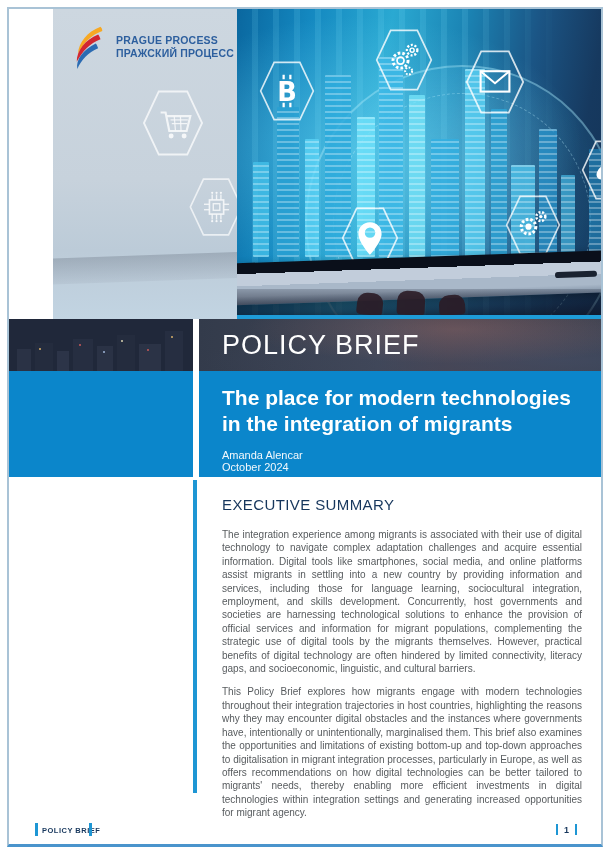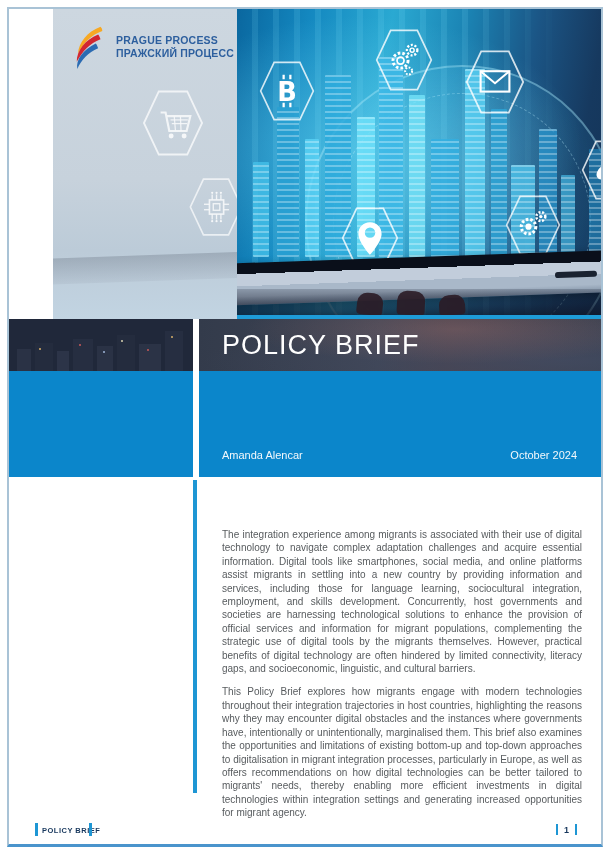--- a/index.html
+++ b/index.html
@@ -59,22 +59,22 @@
     background:
       radial-gradient(ellipse at 64% 20%, rgba(158,112,110,.38), transparent 58%),
       radial-gradient(ellipse at 90% 80%, rgba(70,80,105,.55), transparent 70%),
       linear-gradient(95deg,#333b4b 0%, #3e4454 45%, #46414d 62%, #394050 100%);
     display:flex; align-items:center; }
   .kicker { color:#fefefe; font-size:27px; font-weight:400; letter-spacing:1px; padding-left:23px; }
   .band-blue { top:362px; height:106px; }
   .band-blue .b-left { width:184px; flex:none; background:#0b86cb; }
   .band-blue .b-right { flex:1; background:#0b86cb; position:relative; }
   .doc-title { position:absolute; left:23px; top:14px; color:#ffffff; font-size:21px; font-weight:700; line-height:26px; }
-  .byline { position:absolute; left:23px; right:24px; top:78px; display:flex; justify-content:space-between;
-    color:#f2f8fc; font-size:11px; }
+  .byline { position:absolute; left:23px; right:24px; top:78px; display:flex; justify-content:flex-start;
+    color:#f2f8fc; font-size:11px;flex-direction:column; }
   
   .vrule { position:absolute; left:184px; top:471px; width:4px; height:313px; background:#1e96d4; }
   .summary-heading { position:absolute; left:213px; top:487px; color:#16365c; font-size:15px; font-weight:500; letter-spacing:.4px; }
   .summary-body { position:absolute; left:213px; top:519px; width:360px; color:#575b5e; font-size:10px; line-height:13.4px; text-align:justify; }
   .summary-body p + p { margin-top:10px; }
   
   .footer { position:absolute; left:0; top:812px; width:592px; height:18px; }
   .fbar { position:absolute; top:2px; width:3px; height:13px; background:#1e96d4; }
   .f-label { position:absolute; left:33px; top:5px; color:#16365c; font-size:7.5px; font-weight:bold; letter-spacing:.5px; }
   .f-title { position:absolute; left:88px; top:4px; color:#1e96d4; font-size:8.5px; font-weight:500; }
@@ -250,28 +250,33 @@
     <div class="band-gutter"></div>
     <div class="b-right">
       <div class="kicker">POLICY BRIEF</div>
     </div>
   </div>
 
   <div class="band band-blue">
     <div class="b-left"></div>
     <div class="band-gutter"></div>
     <div class="b-right">
+      <div class="doc-title">
+        <div>The place for modern technologies</div>
+        <div>in the integration of migrants</div>
+      </div>
       <div class="byline">
         <span>Amanda Alencar</span>
         <span>October 2024</span>
       </div>
     </div>
   </div>
 
   <div class="vrule"></div>
+  <div class="summary-heading">EXECUTIVE SUMMARY</div>
   <div class="summary-body">
     <p>The integration experience among migrants is associated with their use of digital technology to navigate complex adaptation challenges and acquire essential information. Digital tools like smartphones, social media, and online platforms assist migrants in settling into a new country by providing information and services, including those for language learning, sociocultural integration, employment, and skills development. Concurrently, host governments and societies are harnessing technological solutions to enhance the provision of official services and information for migrant populations, complementing the strategic use of digital tools by the migrants themselves. However, practical benefits of digital technology are often hindered by limited connectivity, literacy gaps, and socioeconomic, linguistic, and cultural barriers.</p>
     <p>This Policy Brief explores how migrants engage with modern technologies throughout their integration trajectories in host countries, highlighting the reasons why they may encounter digital obstacles and the instances where governments have, intentionally or unintentionally, marginalised them. This brief also examines the opportunities and limitations of existing bottom-up and top-down approaches to digitalisation in migrant integration processes, particularly in Europe, as well as offers recommendations on how digital technologies can be better tailored to migrants' needs, thereby enabling more efficient investments in digital technologies within integration settings and generating increased opportunities for migrant agency.</p>
   </div>
 
   <div class="footer">
     <div class="fbar" style="left:26px;"></div>
     <div class="f-label">POLICY BRIEF</div>
     <div class="fbar" style="left:80px;"></div>
     <div class="f-page">

